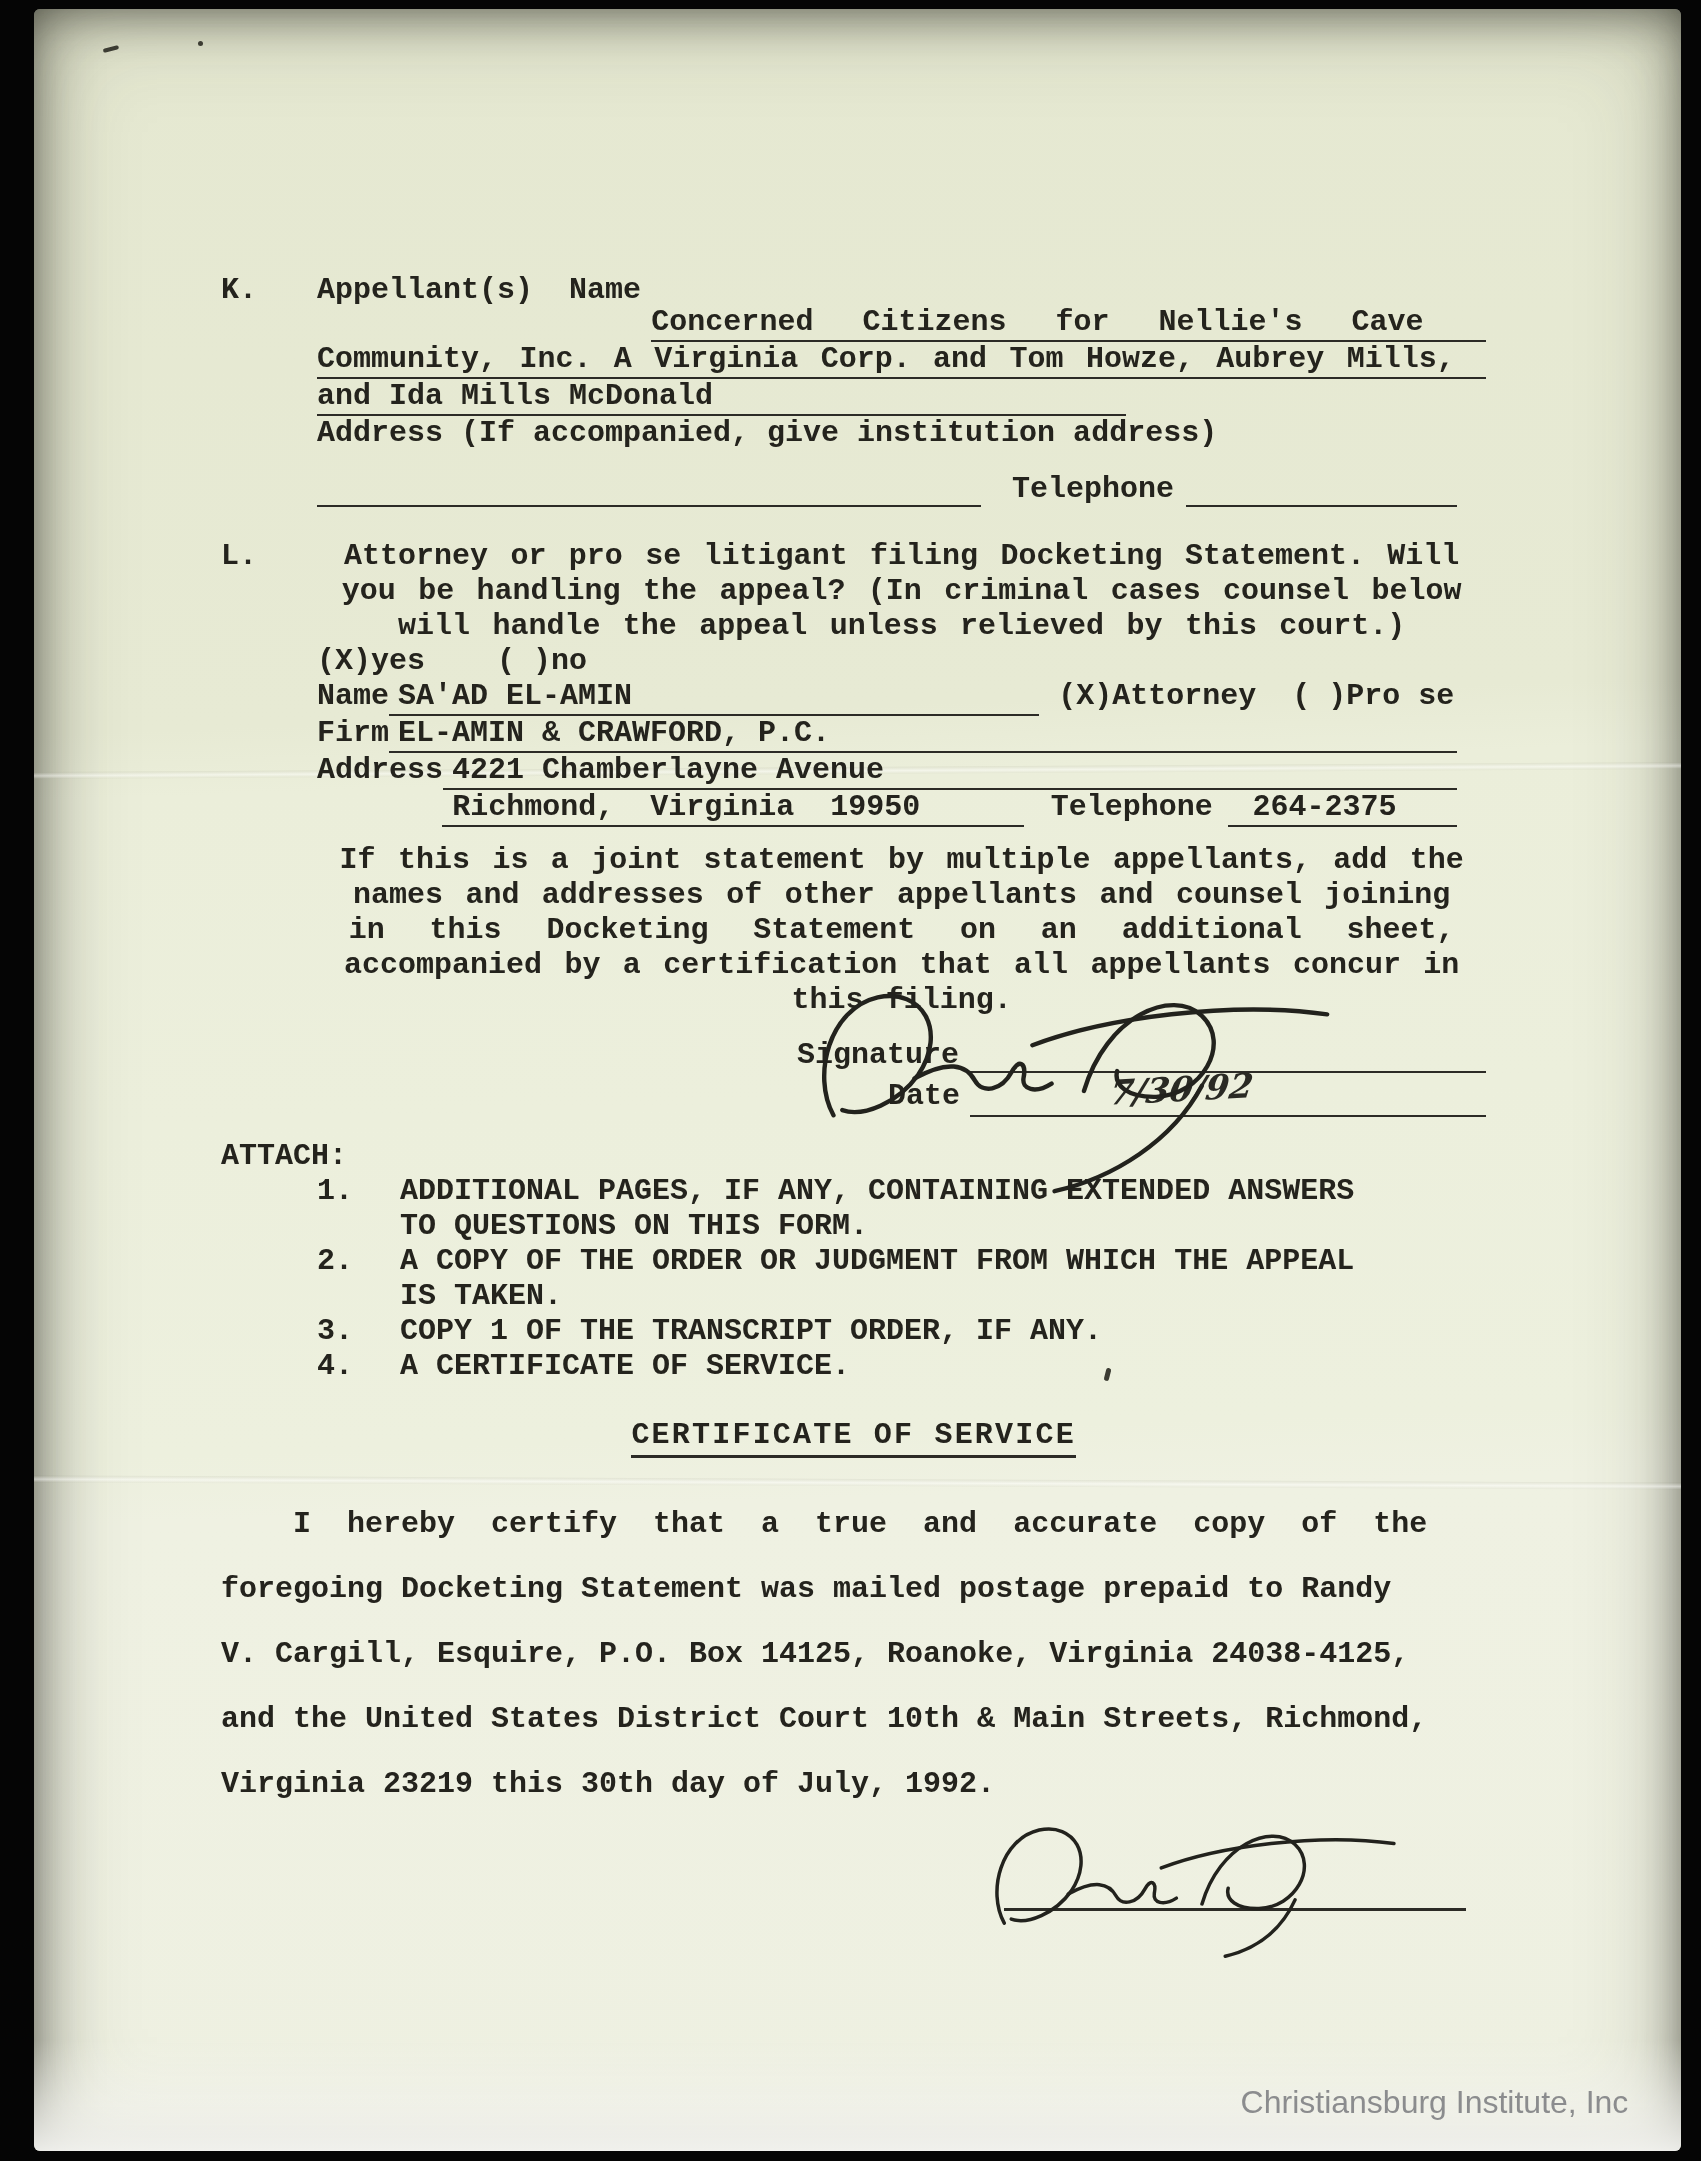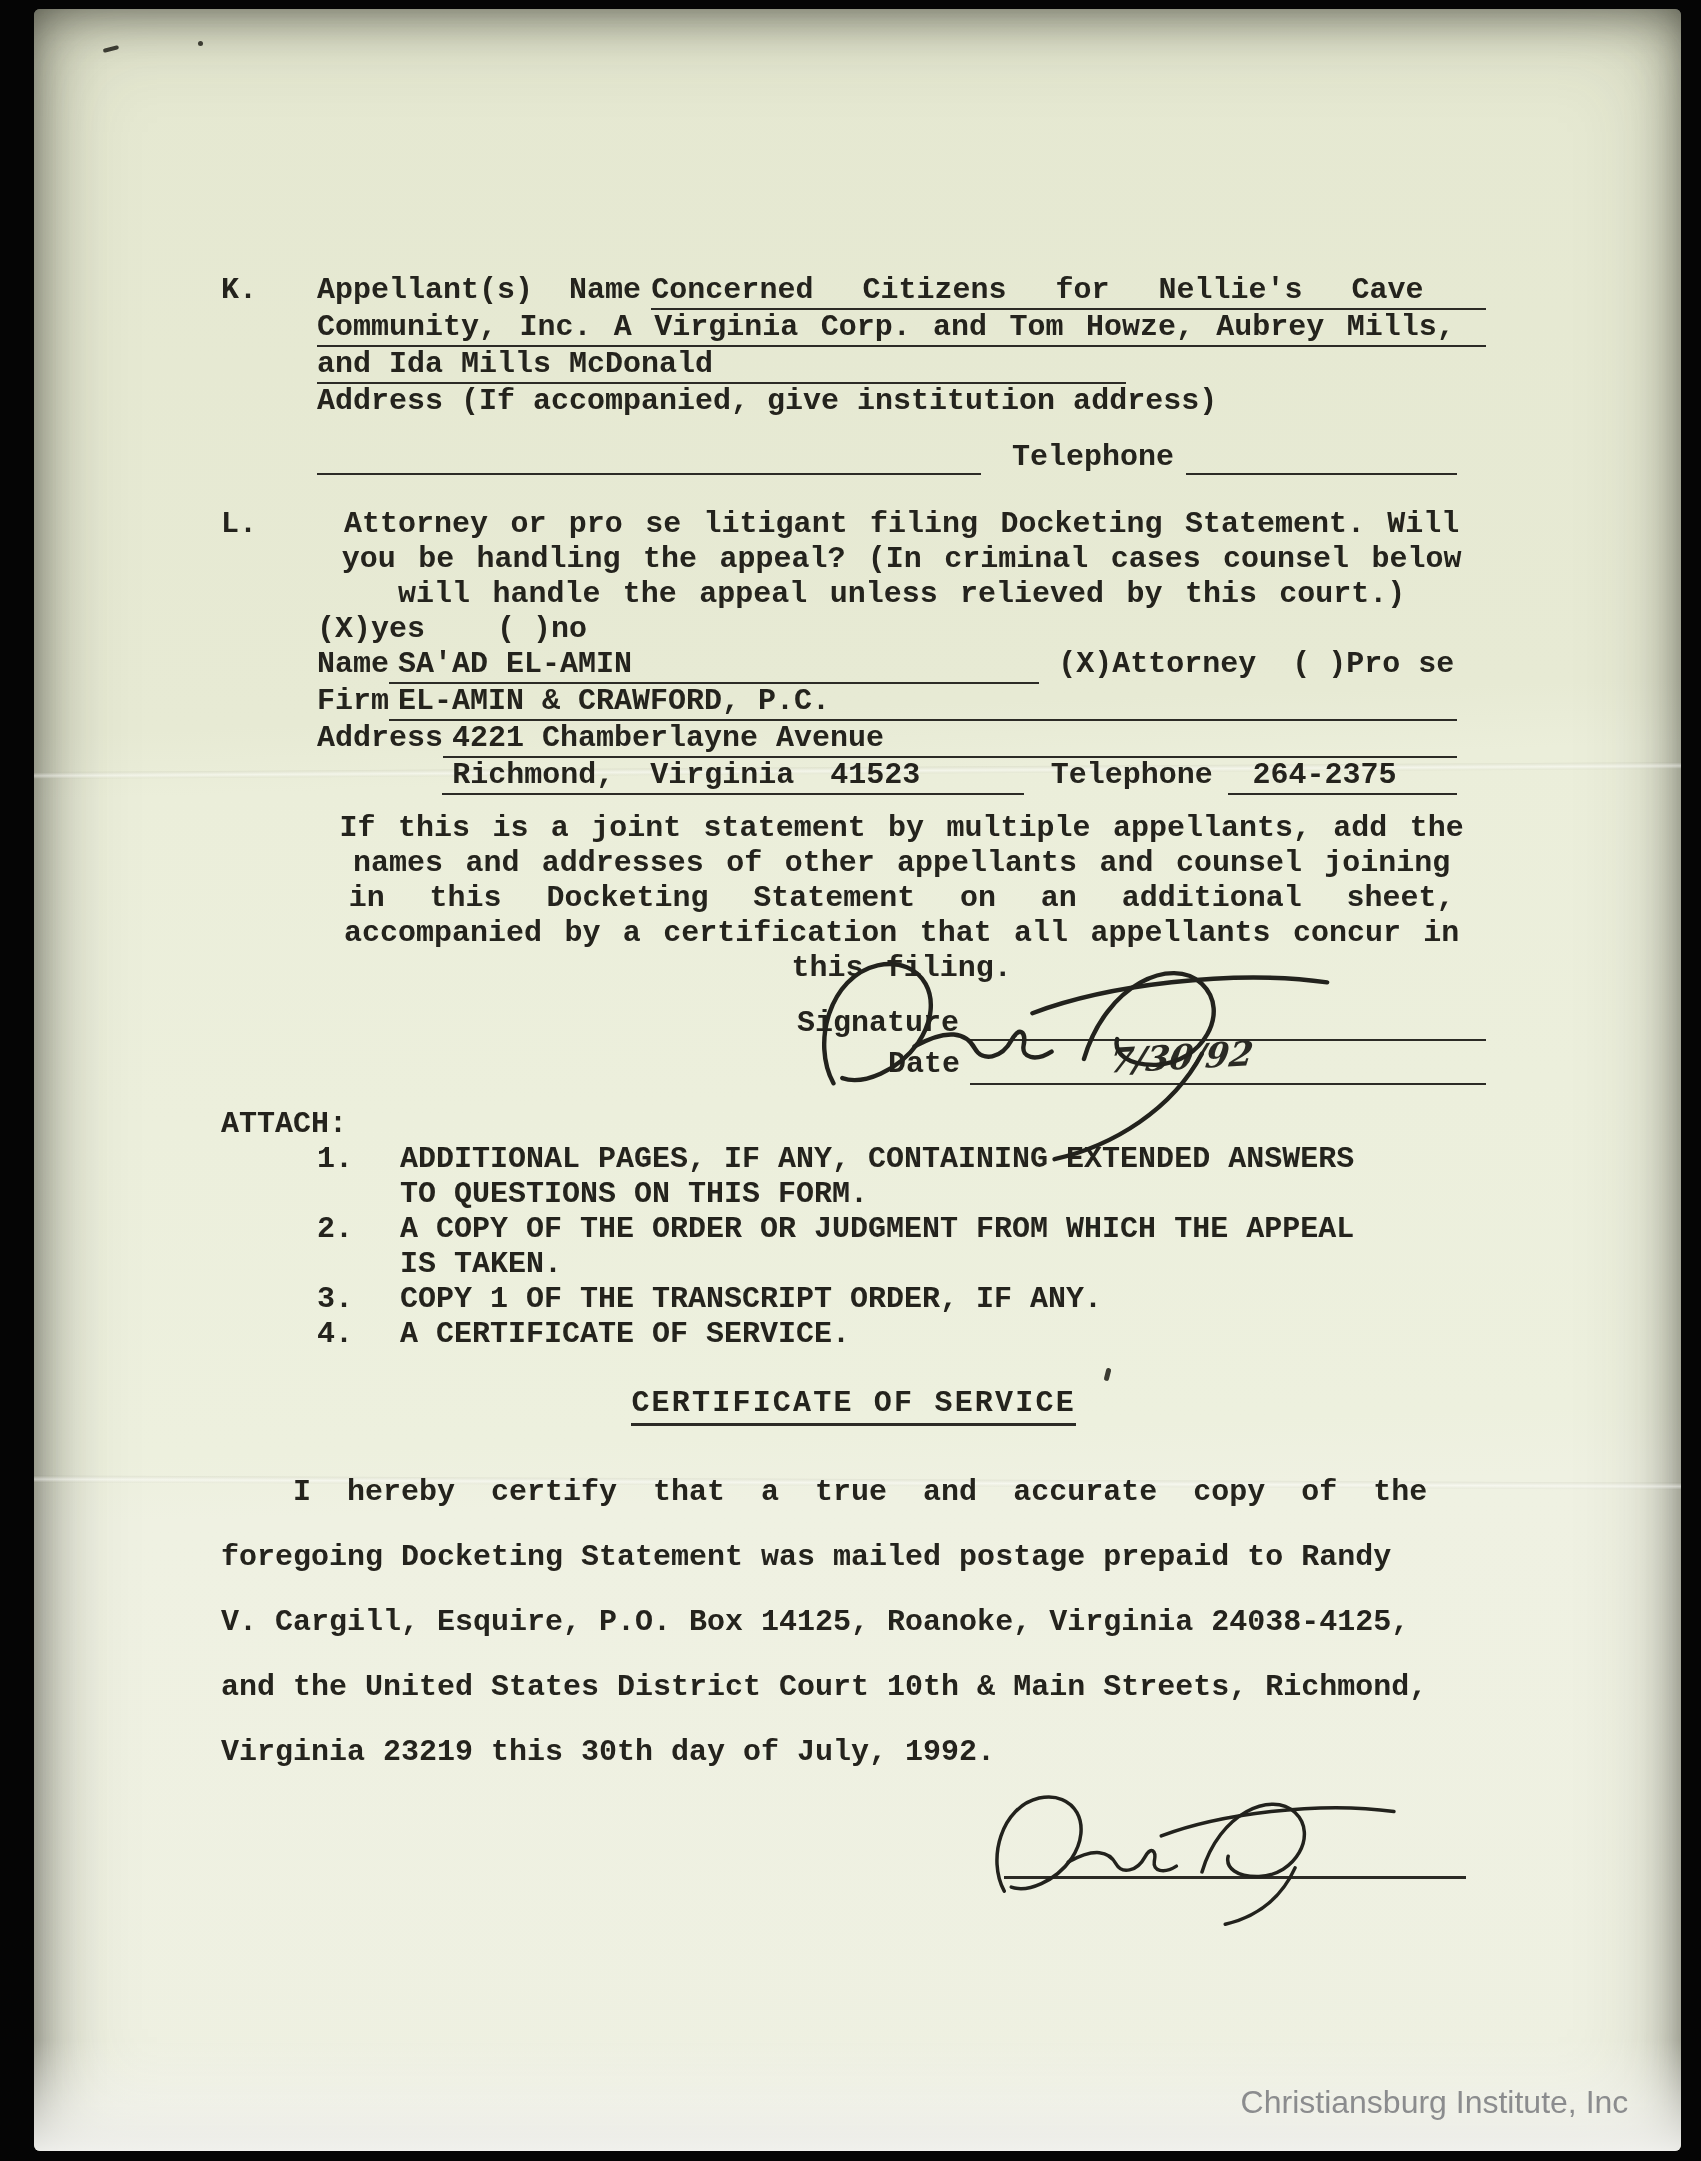--- a/index.html
+++ b/index.html
@@ -31,21 +31,21 @@
     position:absolute; left:187px; top:264px; right:195px;
     color:#24231d; font-size:30px; line-height:35px; font-weight:bold;
   }
   .row { display:flex; }
   .row span { white-space:pre; }
   .para { white-space:pre-wrap;text-align:center; }
   .ul { border-bottom:2.2px solid #2c2b26; }
   .grow { flex:1 1 auto; }
   .mr40 { margin-right:29.5px; }
   .ws6 { word-spacing:4.4px; }
-  .ws-wide { word-spacing:31px; }
+  .ws-wide { word-spacing:31px;margin-top:32px; }
 
   .sec { display:flex; }
   .sec-label { flex:0 0 96px; }
   .sec-body { flex:1; min-width:0; }
   .tel-row { margin-top:20.7px; }
   .sec-l { margin-top:32px; }
   .joint { margin-top:16px; }
 
   .sig-area { position:relative; margin-top:20.7px; }
   .sig-svg { position:absolute; left:472px; top:-118px; width:590px; height:280px; z-index:2; pointer-events:none; }
@@ -139,21 +139,21 @@
             <span class="ul" style="padding:0 8.9px">EL-AMIN &amp; CRAWFORD, P.C.</span>
             <span class="ul grow mr40"></span>
           </div>
           <div class="row">
             <span>Address</span>
             <span class="ul" style="padding:0 8.9px">4221 Chamberlayne Avenue</span>
             <span class="ul grow mr40"></span>
           </div>
           <div class="row">
             <span style="width:125px"></span>
-            <span class="ul" style="padding:0 14.8px 0 10.3px">Richmond,  Virginia  41523</span>
+            <span class="ul" style="padding:0 14.8px 0 10.3px">Richmond,  Virginia  19950</span>
             <span class="ul" style="width:89px"></span>
             <span style="width:26.6px"></span>
             <span>Telephone</span>
             <span style="width:14.8px"></span>
             <span class="ul grow mr40" style="padding-left:25px">264-2375</span>
           </div>
           <div class="para ws6 joint">If this is a joint statement by multiple appellants, add the
 names and addresses of other appellants and counsel joining
 in  this  Docketing  Statement  on  an  additional  sheet,
 accompanied by a certification that all appellants concur in

